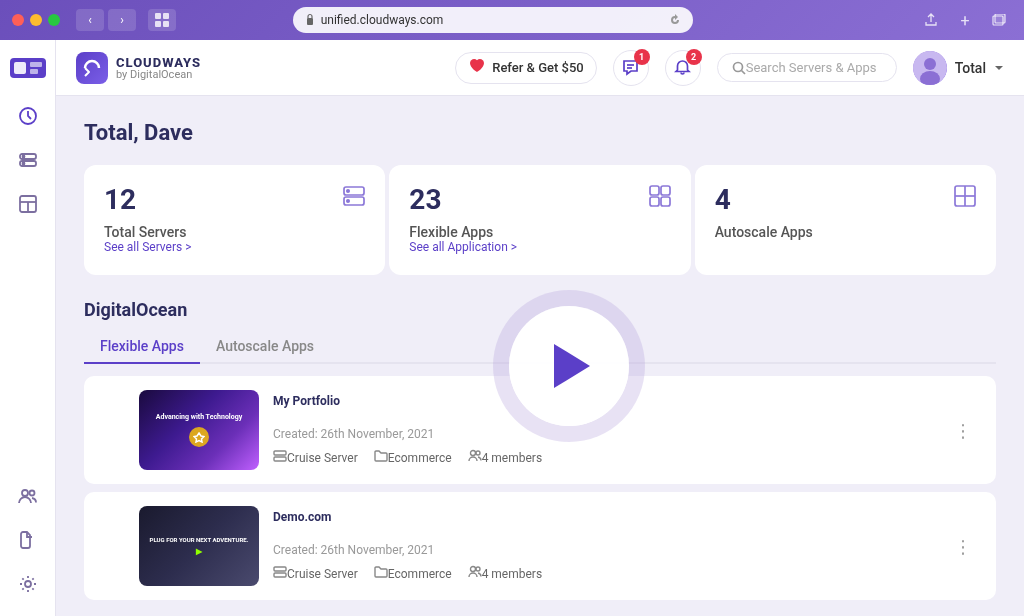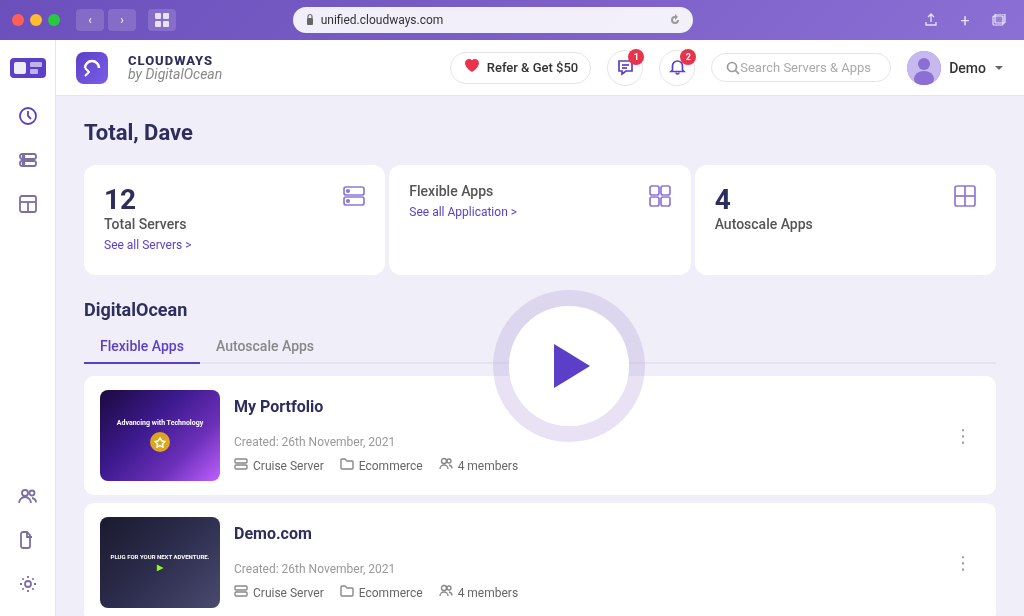--- a/index.html
+++ b/index.html
@@ -136,38 +136,38 @@
       background: white;
       display: flex;
       align-items: center;
       padding: 0 20px;
       border-bottom: 1px solid #e5e3ef;
       gap: 16px;
     }
     .header-logo {
       display: flex;
       align-items: center;
-      gap: 20px;
+      gap: 8px;
       font-weight: 700;
       font-size: 15px;
       color: #2d2d5e;
     }
     .logo-icon {
       width: 32px;
       height: 32px;
       background: linear-gradient(135deg, #5b3fc8, #7b5fe8);
       border-radius: 8px;
       display: flex;
       align-items: center;
       justify-content: center;
       color: white;
       font-size: 16px;
     }
     .logo-text { line-height: 1; }
-    .logo-subtitle { font-size: 14px; color: #888; font-weight: 400; font-style: italic; }
+    .logo-subtitle { font-size: 11px; color: #888; font-weight: 400; }
     .header-spacer { flex: 1; }
     .header-refer {
       display: flex;
       align-items: center;
       gap: 6px;
       background: white;
       border: 1px solid #e5e3ef;
       border-radius: 20px;
       padding: 5px 12px;
       font-size: 13px;
@@ -282,26 +282,26 @@
       opacity: 0.7;
     }
     .stat-number {
       font-size: 28px;
       font-weight: 700;
       color: #2d2d5e;
     }
     .stat-label {
       font-size: 14px;
       color: #555;
+      margin-top: 8px;
       font-weight: 500;
     }
     .stat-link {
       font-size: 12px;
       color: #5b3fc8;
-      margin-top: 6px;
       cursor: pointer;
       text-decoration: none;
     }
 
     
     .section-title {
       font-size: 18px;
       font-weight: 700;
       color: #2d2d5e;
       margin-top: 24px;
@@ -337,27 +337,28 @@
       background: white;
       border-radius: 10px;
       padding: 14px 16px;
       display: flex;
       align-items: center;
       gap: 14px;
       cursor: pointer;
     }
     .app-thumbnail {
       width: 120px;
-      height: 91px;
+      height: 80px;
       border-radius: 8px;
       overflow: hidden;
       flex-shrink: 0;
       display: flex;
       align-items: center;
       justify-content: center;
+      margin-left: 39px;
     }
     .thumb-portfolio {
       background: linear-gradient(135deg, #1a0a3e 0%, #3d1a8f 40%, #6b2fb8 70%, #c060ff 100%);
       width: 100%;
       height: 100%;
       position: relative;
       display: flex;
       align-items: center;
       justify-content: center;
     }
@@ -365,39 +366,38 @@
       background: linear-gradient(135deg, #1a1a2e 0%, #2d2d4e 50%, #4a4a6e 100%);
       width: 100%;
       height: 100%;
       position: relative;
       display: flex;
       align-items: center;
       justify-content: center;
     }
     .app-info { flex: 1; }
     .app-name {
-      font-size: 16px;
+      font-size: 12px;
       font-weight: 700;
       color: #2d2d5e;
     }
     .app-created {
       font-size: 12px;
       color: #999;
       margin-top: 19px;
     }
     .app-meta {
       display: flex;
       gap: 16px;
       margin-top: 8px;
       align-items: center;
     }
     .app-meta-item {
       display: flex;
       align-items: center;
-      gap: 5px;
       font-size: 12px;
       color: #666;
     }
     .meta-icon { font-size: 13px; color: #888; }
     .app-actions {
       color: #999;
       font-size: 18px;
       cursor: pointer;
       padding: 4px 8px;
     }
@@ -597,21 +597,21 @@
       </div>
 
       <div class="header-user">
         <div class="avatar">
           <svg width="34" height="34" viewBox="0 0 34 34">
             <circle cx="17" cy="17" r="17" fill="#c8b8f0"></circle>
             <circle cx="17" cy="13" r="6" fill="#8b6fd4"></circle>
             <ellipse cx="17" cy="28" rx="10" ry="8" fill="#8b6fd4"></ellipse>
           </svg>
         </div>
-        <span class="user-name">Demo</span>
+        <span class="user-name">Total</span>
         <svg width="10" height="6" viewBox="0 0 10 6" fill="#666">
           <path d="M1 1l4 4 4-4"></path>
         </svg>
       </div>
     </div>
 
     <div class="main-content" style="position:relative;">
 
       <div class="page-title">Total, Dave</div>
 
@@ -633,20 +633,21 @@
 
         <div class="stat-card">
           <div class="stat-icon">
             <svg width="26" height="26" viewBox="0 0 26 26" fill="none" stroke="#5b3fc8" stroke-width="1.7">
               <rect x="3" y="3" width="9" height="9" rx="2"></rect>
               <rect x="14" y="3" width="9" height="9" rx="2"></rect>
               <rect x="14" y="14" width="9" height="9" rx="2"></rect>
               <rect x="3" y="14" width="9" height="9" rx="2"></rect>
             </svg>
           </div>
+          <div class="stat-number">23</div>
           <div class="stat-label">Flexible Apps</div>
           <a class="stat-link">See all Application &gt;</a>
         </div>
 
         <div class="stat-card">
           <div class="stat-icon">
             <svg width="26" height="26" viewBox="0 0 26 26" fill="none" stroke="#5b3fc8" stroke-width="1.7">
               <rect x="3" y="3" width="20" height="20" rx="2"></rect>
               <line x1="3" y1="13" x2="23" y2="13"></line>
               <line x1="13" y1="3" x2="13" y2="23"></line>

